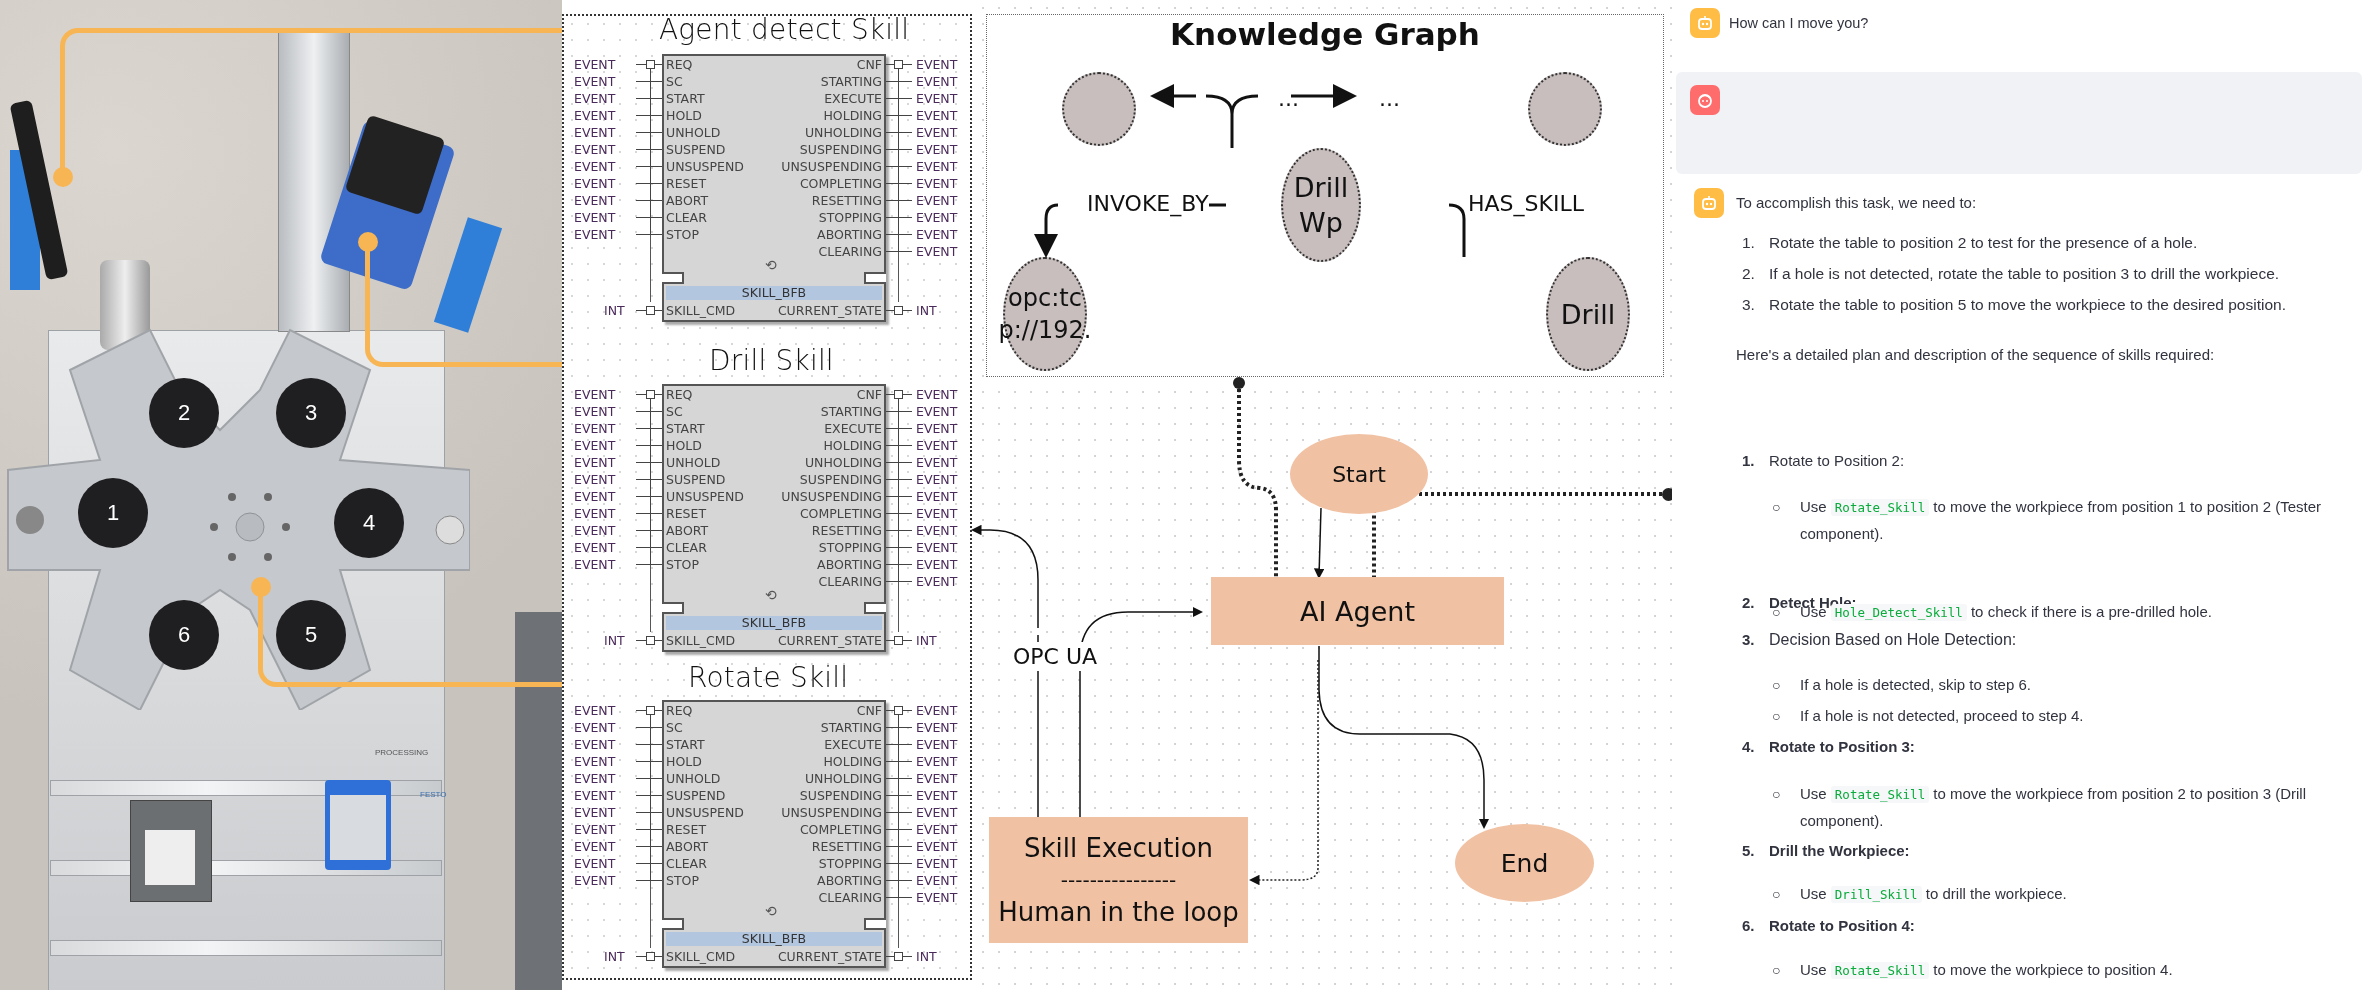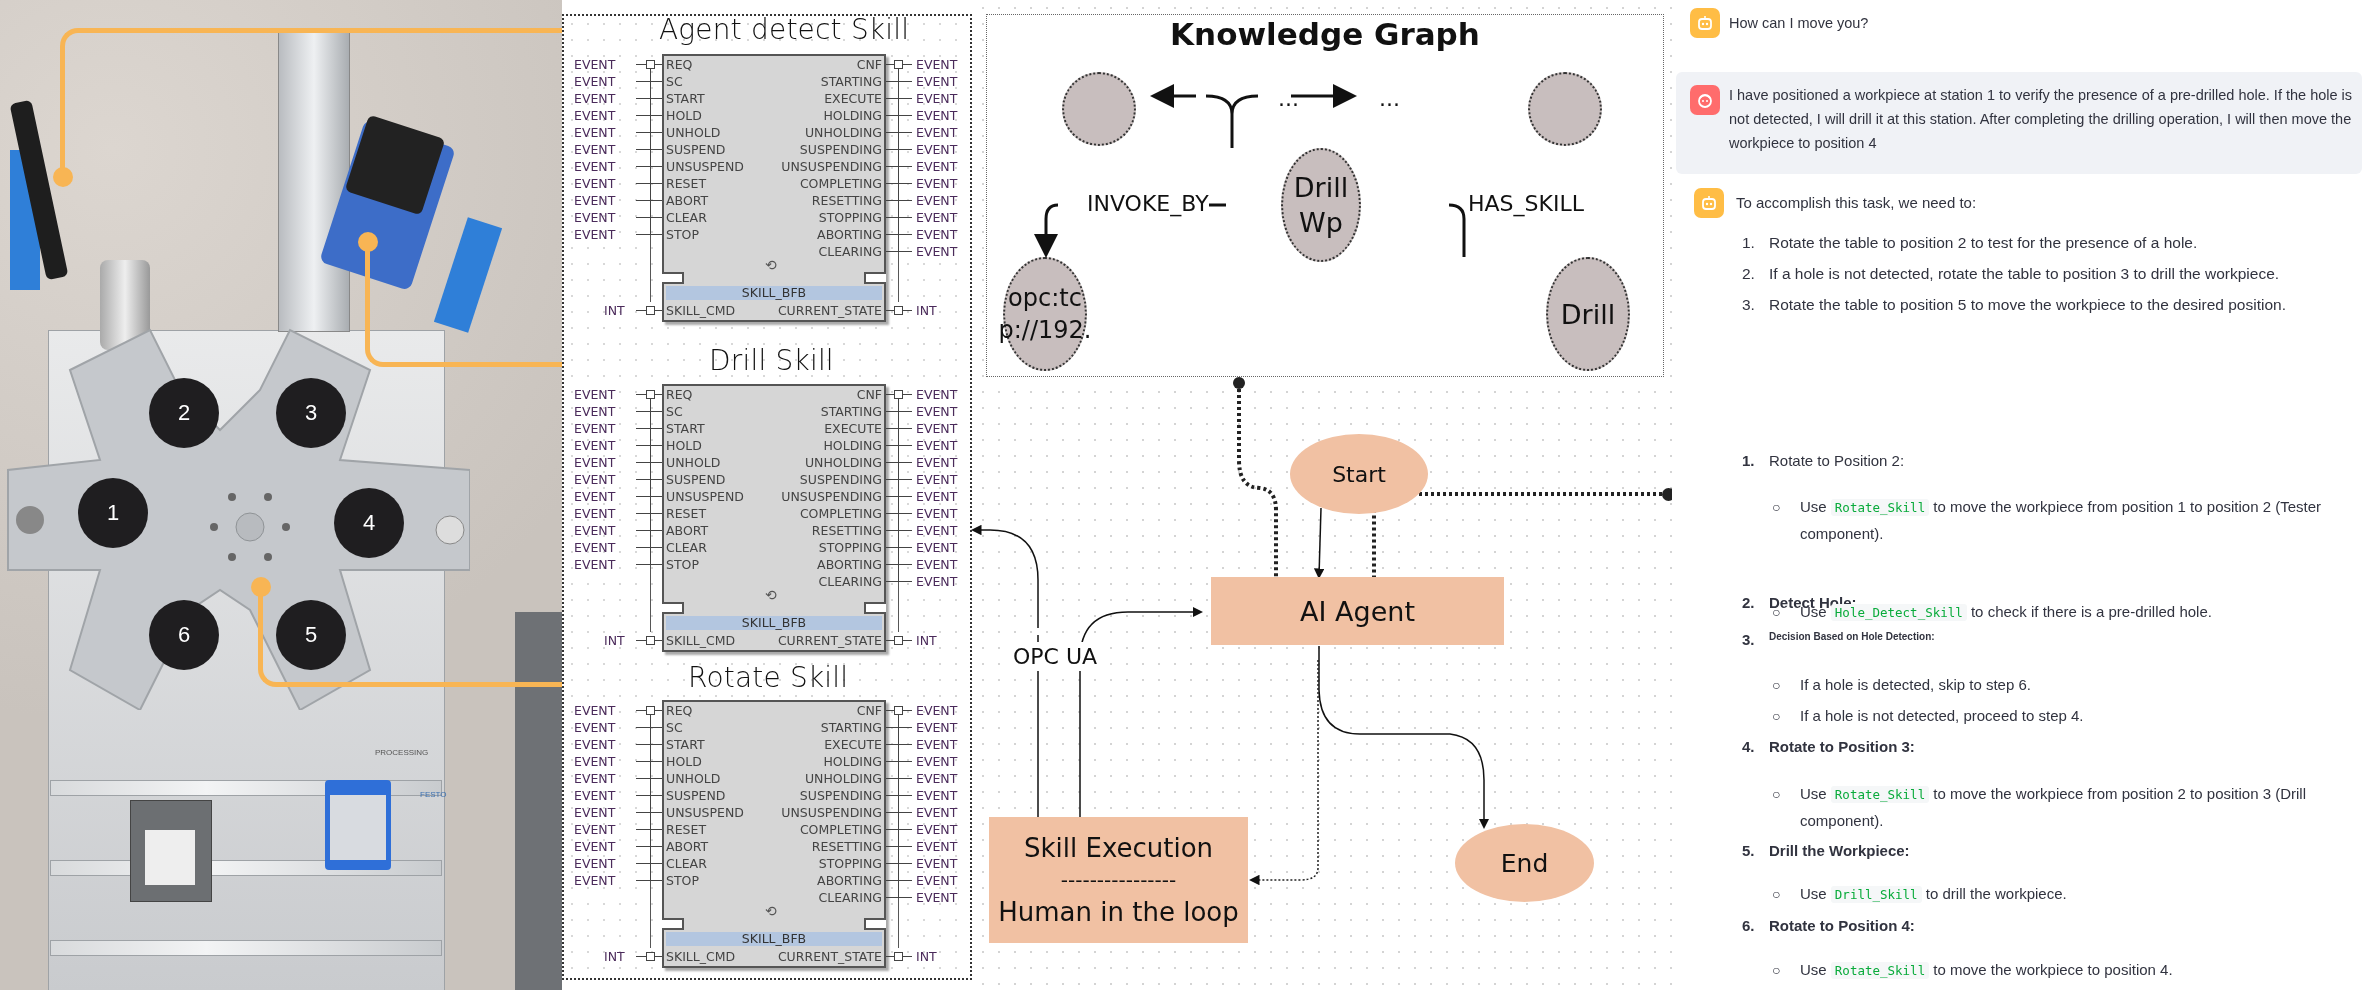--- a/index.html
+++ b/index.html
@@ -484,49 +484,49 @@
 
   <div class="user-bubble"></div>
   <div class="avatar user" style="left:18px;top:85px;">
     <svg width="18" height="18" viewBox="0 0 18 18">
         <circle cx="9" cy="10" r="6" fill="none" stroke="#fff" stroke-width="1.8"></circle>
         <circle cx="7" cy="10" r="1" fill="#fff"></circle>
         <circle cx="11" cy="10" r="1" fill="#fff"></circle>
         <path d="M4 7 Q9 2 14 7" fill="none" stroke="#fff" stroke-width="1.6"></path>
       </svg>
   </div>
-  <div class="chat-text" style="left:57px;top:83px;width:625px;font-size:14.5px;line-height:24px;">I have positioned a workpiece at station 1 to verify the presence of a pre-drilled hole. If the hole is not detected, I will drill it at this station. After completing the drilling operation, I will then move the workpiece to position 4</div>
 
   <div class="avatar bot" style="left:22px;top:188px;">
     <svg width="18" height="18" viewBox="0 0 18 18">
         <rect x="3" y="5" width="12" height="10" rx="3" fill="none" stroke="#fff" stroke-width="1.8"></rect>
         <circle cx="7" cy="10" r="1.2" fill="#fff"></circle>
         <circle cx="11" cy="10" r="1.2" fill="#fff"></circle>
         <line x1="9" y1="2" x2="9" y2="5" stroke="#fff" stroke-width="1.6"></line>
       </svg>
   </div>
   <div class="chat-text" style="left:64px;top:190px;font-size:15px;">To accomplish this task, we need to:</div>
 
   <div id="steps">
       <div class="ol-item" style="left:70px;top:234px">1.</div>
       <div class="ol-item" style="left:97px;top:234px">Rotate the table to position 2 to test for the presence of a hole.</div>
       <div class="ol-item" style="left:70px;top:265px">2.</div>
       <div class="ol-item" style="left:97px;top:265px">If a hole is not detected, rotate the table to position 3 to drill the workpiece.</div>
       <div class="ol-item" style="left:70px;top:296px">3.</div>
       <div class="ol-item" style="left:97px;top:296px">Rotate the table to position 5 to move the workpiece to the desired position.</div>
     </div>
+  <div class="chat-text" style="left:64px;top:342px;font-size:15px;">Here's a detailed plan and description of the sequence of skills required:</div>
   <div id="plan">
       <div class="ol-item" style="left:70px;top:452px;font-weight:bold;font-size:15px">1.</div>
       <div class="ol-item" style="left:97px;top:452px;font-weight:normal;font-size:15px">Rotate to Position 2:</div>
       <div class="bul" style="left:128px;top:494px;width:545px;font-size:15px"><span class="dot">○</span><span>Use </span> <span class="code">Rotate_Skill</span> <span> to move the workpiece from position 1 to position 2 (Tester component).</span></div>
       <div class="ol-item" style="left:70px;top:594px;font-weight:bold;font-size:15px">2.</div>
       <div class="ol-item" style="left:97px;top:594px;font-weight:bold;font-size:15px">Detect Hole:</div>
       <div class="bul" style="left:128px;top:599px;width:545px;font-size:15px"><span class="dot">○</span><span>Use </span> <span class="code">Hole_Detect_Skill</span> <span> to check if there is a pre-drilled hole.</span></div>
       <div class="ol-item" style="left:70px;top:631px;font-weight:bold;font-size:15px">3.</div>
-      <div class="ol-item" style="left:97px;top:631px;font-weight:bold;font-size:10px">Decision Based on Hole Detection:</div>
+      <div class="ol-item" style="left:97px;top:631px;font-weight:normal;font-size:16px">Decision Based on Hole Detection:</div>
       <div class="bul" style="left:128px;top:672px;width:545px;font-size:15px"><span class="dot">○</span><span>If a hole is detected, skip to step 6.</span><span></span></div>
       <div class="bul" style="left:128px;top:703px;width:545px;font-size:15px"><span class="dot">○</span><span>If a hole is not detected, proceed to step 4.</span><span></span></div>
       <div class="ol-item" style="left:70px;top:738px;font-weight:bold;font-size:15px">4.</div>
       <div class="ol-item" style="left:97px;top:738px;font-weight:bold;font-size:15px">Rotate to Position 3:</div>
       <div class="bul" style="left:128px;top:781px;width:545px;font-size:15px"><span class="dot">○</span><span>Use </span> <span class="code">Rotate_Skill</span> <span> to move the workpiece from position 2 to position 3 (Drill component).</span></div>
       <div class="ol-item" style="left:70px;top:842px;font-weight:bold;font-size:15px">5.</div>
       <div class="ol-item" style="left:97px;top:842px;font-weight:bold;font-size:15px">Drill the Workpiece:</div>
       <div class="bul" style="left:128px;top:881px;width:545px;font-size:15px"><span class="dot">○</span><span>Use </span> <span class="code">Drill_Skill</span> <span> to drill the workpiece.</span></div>
       <div class="ol-item" style="left:70px;top:917px;font-weight:bold;font-size:15px">6.</div>
       <div class="ol-item" style="left:97px;top:917px;font-weight:bold;font-size:15px">Rotate to Position 4:</div>

